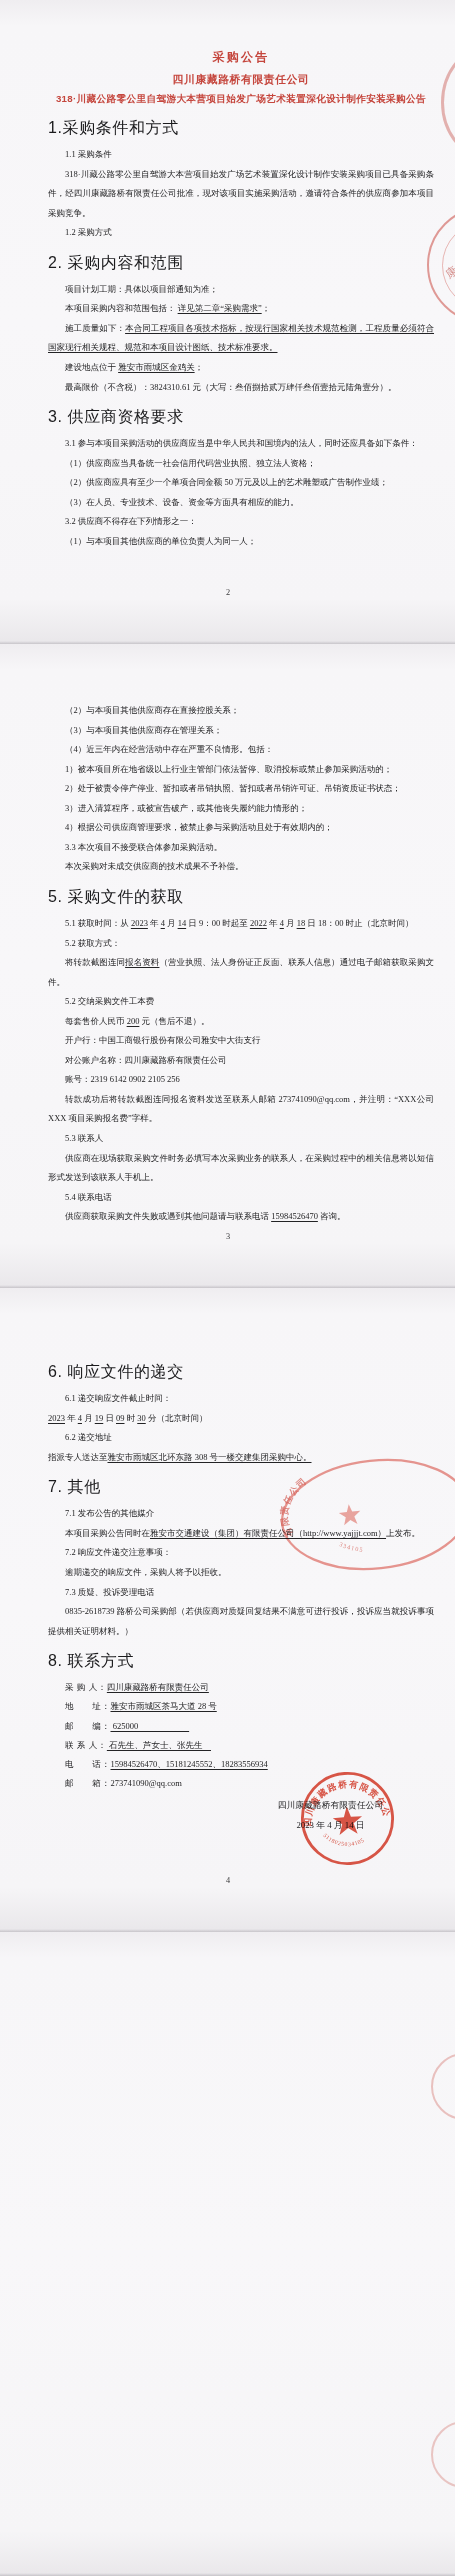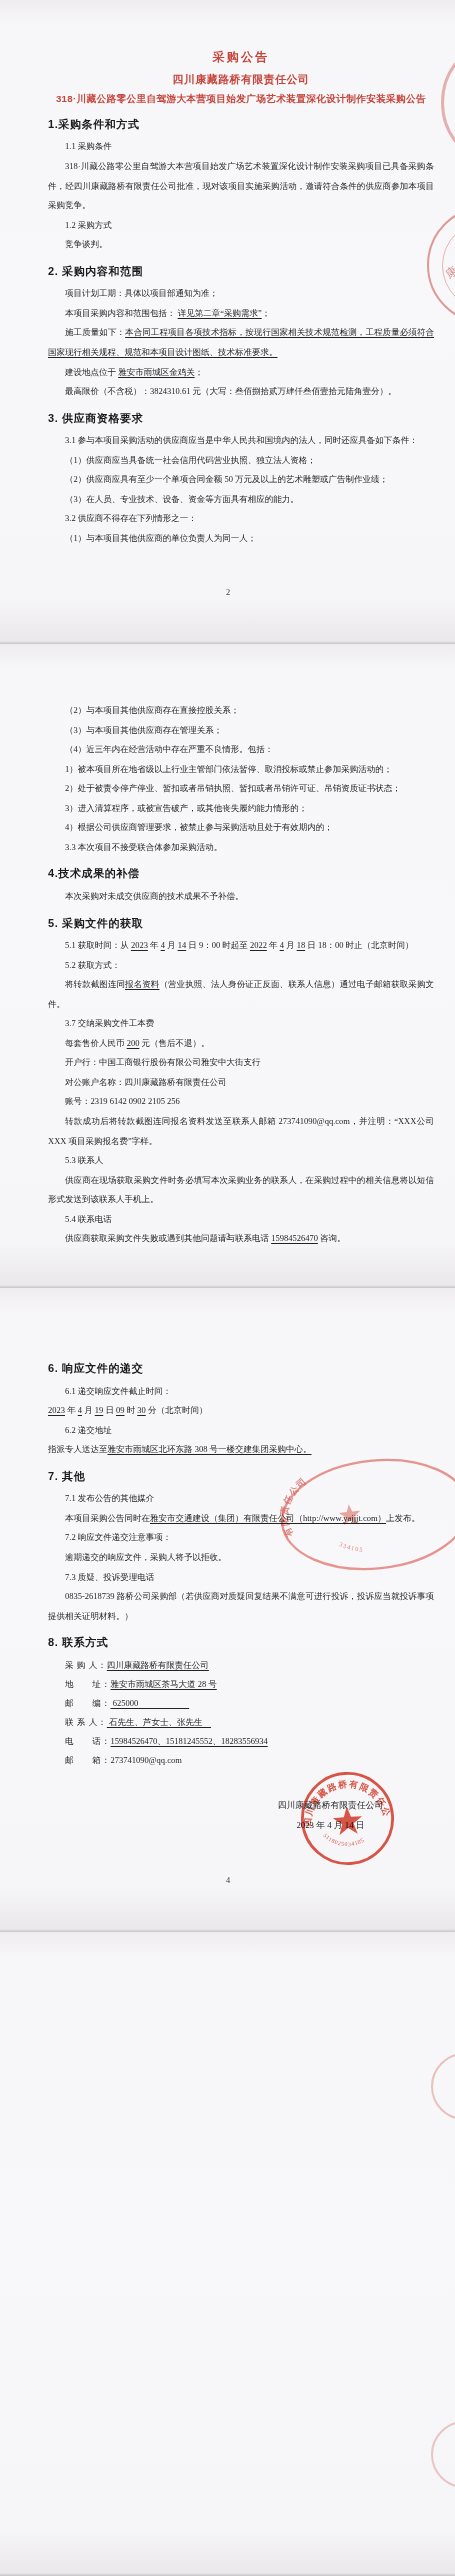--- a/index.html
+++ b/index.html
@@ -7,21 +7,21 @@
   .page{position:relative;width:456px;height:644px;overflow:hidden;
         background:linear-gradient(180deg,#efedf0 0%,#f7f6f8 4%,#f8f7f9 50%,#f6f5f7 93%,#e9e7ea 100%);}
   .page::after{content:"";position:absolute;left:0;right:0;bottom:0;height:3.4px;
         background:linear-gradient(180deg,rgba(0,0,0,0),rgba(80,75,88,.22));}
   .content{padding:0 22px 0 48px;font-size:8.5px;text-align:justify;}
   .c1{padding-top:50px;}
   .c2{padding-top:57px;}
   .c3{padding-top:64px;}
   p{margin:0;line-height:2.3;}
   .ind{text-indent:2em;}
-  .h1{font-family:"Liberation Sans","DejaVu Sans",sans-serif;font-size:11px;font-weight:700;
+  .h1{font-family:"Liberation Sans","DejaVu Sans",sans-serif;font-size:16px;font-weight:400;
       color:#1b1b1d;margin:8px 0 5.1px;line-height:1.5;letter-spacing:0.6px;text-indent:0;}
   .u{text-decoration:underline;text-underline-offset:2.3px;}
   .doc-top{text-align:center;font-family:"Liberation Sans","DejaVu Sans",sans-serif;color:#c5463d;}
   .t-notice{font-size:12px;font-weight:600;letter-spacing:2.3px;line-height:1.25;}
   .t-company{font-size:10.8px;font-weight:600;letter-spacing:0.6px;margin-top:6.8px;line-height:1.3;}
   .t-title{font-size:9.7px;font-weight:700;width:376px;margin:5.1px auto 0;line-height:1.75;letter-spacing:0.3px;}
   .pagenum{position:absolute;left:0;width:100%;top:588px;text-align:center;font-size:8.3px;color:#3a3a3c;}
   .crow{line-height:2.25;text-indent:2em;}
   .clabel{letter-spacing:0.6px;}
   .sign-block{position:absolute;left:245px;top:508px;width:171px;text-align:center;
@@ -51,21 +51,20 @@
   <div class="content c1">
     <div class="doc-top">
       <div class="t-notice">采购公告</div>
       <div class="t-company">四川康藏路桥有限责任公司</div>
       <div class="t-title">318·川藏公路零公里自驾游大本营项目始发广场艺术装置深化设计制作安装采购公告</div>
     </div>
     <p class="h1">1.采购条件和方式</p>
     <p class="ind">1.1 采购条件</p>
     <p class="ind">318·川藏公路零公里自驾游大本营项目始发广场艺术装置深化设计制作安装采购项目已具备采购条件，经四川康藏路桥有限责任公司批准，现对该项目实施采购活动，邀请符合条件的供应商参加本项目采购竞争。</p>
     <p class="ind">1.2 采购方式</p>
-    <p class="ind">竞争谈判。</p>
     <p class="h1">2. 采购内容和范围</p>
     <p class="ind">项目计划工期：具体以项目部通知为准；</p>
     <p class="ind"><span>本项目采购内容和范围包括： </span><span class="u">详见第二章“采购需求”</span><span>；</span></p>
     <p class="ind"><span>施工质量如下：</span><span class="u">本合同工程项目各项技术指标，按现行国家相关技术规范检测，工程质量必须符合国家现行相关规程、规范和本项目设计图纸、技术标准要求。</span></p>
     <p class="ind"><span>建设地点位于 </span><span class="u">雅安市雨城区金鸡关</span><span>；</span></p>
     <p class="ind">最高限价（不含税）：3824310.61 元（大写：叁佰捌拾贰万肆仟叁佰壹拾元陆角壹分）。</p>
     <p class="h1">3. 供应商资格要求</p>
     <p class="ind">3.1 参与本项目采购活动的供应商应当是中华人民共和国境内的法人，同时还应具备如下条件：</p>
     <p class="ind">（1）供应商应当具备统一社会信用代码营业执照、独立法人资格；</p>
     <p class="ind">（2）供应商应具有至少一个单项合同金额 50 万元及以上的艺术雕塑或广告制作业绩；</p>
@@ -79,27 +78,26 @@
 <div class="page">
   <div class="content c2">
     <p class="ind">（2）与本项目其他供应商存在直接控股关系；</p>
     <p class="ind">（3）与本项目其他供应商存在管理关系；</p>
     <p class="ind">（4）近三年内在经营活动中存在严重不良情形。包括：</p>
     <p class="ind">1）被本项目所在地省级以上行业主管部门依法暂停、取消投标或禁止参加采购活动的；</p>
     <p class="ind">2）处于被责令停产停业、暂扣或者吊销执照、暂扣或者吊销许可证、吊销资质证书状态；</p>
     <p class="ind">3）进入清算程序，或被宣告破产，或其他丧失履约能力情形的；</p>
     <p class="ind">4）根据公司供应商管理要求，被禁止参与采购活动且处于有效期内的；</p>
     <p class="ind">3.3 本次项目不接受联合体参加采购活动。</p>
-    <p class="h1">4.技术成果的补偿</p>
     <p class="ind">本次采购对未成交供应商的技术成果不予补偿。</p>
     <p class="h1">5. 采购文件的获取</p>
     <p class="ind"><span>5.1 获取时间：从 </span><span class="u">2023</span><span> 年 </span><span class="u">4</span><span> 月 </span><span class="u">14</span><span> 日 9：00 时起至 </span><span class="u">2022</span><span> 年 </span><span class="u">4</span><span> 月 </span><span class="u">18</span><span> 日 18：00 时止（北京时间）</span></p>
     <p class="ind">5.2 获取方式：</p>
     <p class="ind"><span>将转款截图连同</span><span class="u">报名资料</span><span>（营业执照、法人身份证正反面、联系人信息）通过电子邮箱获取采购文件。</span></p>
-    <p class="ind">3.7 交纳采购文件工本费</p>
+    <p class="ind">5.2 交纳采购文件工本费</p>
     <p class="ind"><span>每套售价人民币 </span><span class="u">200</span><span> 元（售后不退）。</span></p>
     <p class="ind">开户行：中国工商银行股份有限公司雅安中大街支行</p>
     <p class="ind">对公账户名称：四川康藏路桥有限责任公司</p>
     <p class="ind">账号：2319 6142 0902 2105 256</p>
     <p class="ind">转款成功后将转款截图连同报名资料发送至联系人邮箱 273741090@qq.com，并注明：“XXX公司 XXX 项目采购报名费”字样。</p>
     <p class="ind">5.3 联系人</p>
     <p class="ind">供应商在现场获取采购文件时务必填写本次采购业务的联系人，在采购过程中的相关信息将以短信形式发送到该联系人手机上。</p>
     <p class="ind">5.4 联系电话</p>
     <p class="ind"><span>供应商获取采购文件失败或遇到其他问题请与联系电话 </span><span class="u">15984526470</span><span> 咨询。</span></p>
   </div>

